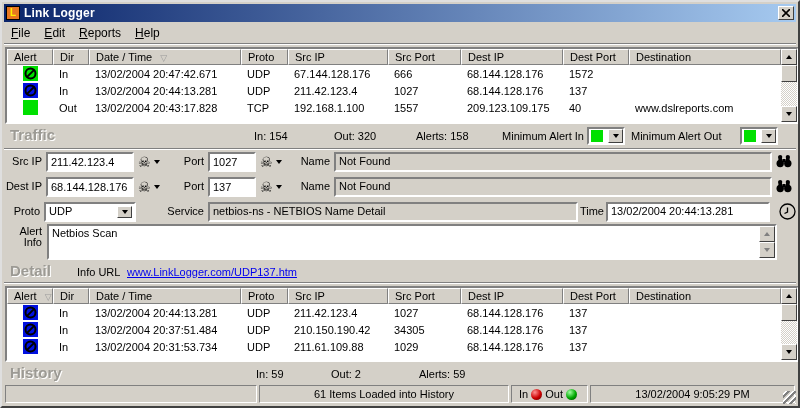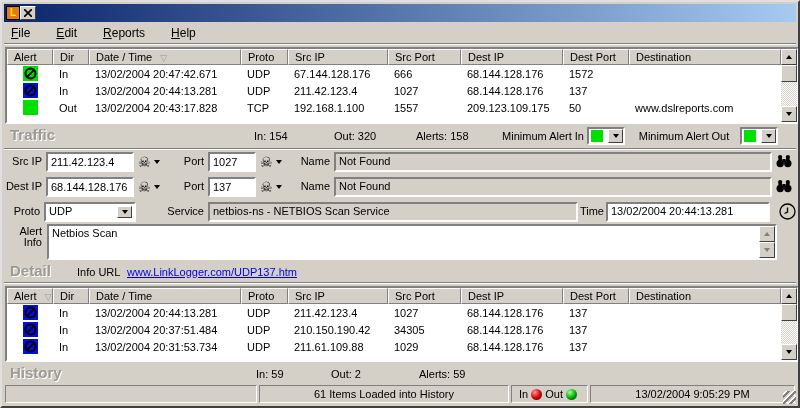--- a/index.html
+++ b/index.html
@@ -9,21 +9,21 @@
   
   .titlebar{position:absolute;top:2px;left:2px;right:2px;height:18px;
     background:linear-gradient(90deg,var(--titlebar_left),var(--titlebar_right));
     display:flex;align-items:center;padding:0 2px;}
   .app-icon{width:14px;height:14px;background:var(--logo_orange);border:1px solid #000;
     color:#FFF000;font-weight:bold;font-size:10px;line-height:12px;text-align:center;flex:0 0 auto;}
   .title-text{color:#fff;font-weight:bold;font-size:12px;margin-left:4px;flex:1;letter-spacing:.2px;}
   .close-btn{width:16px;height:14px;background:#D4D0C8;border:1px solid;border-color:#fff #404040 #404040 #fff;
     display:flex;align-items:center;justify-content:center;}
   
-  .menubar{position:absolute;top:22px;left:2px;right:2px;height:18px;display:flex;align-items:center;font-size:12px;gap:12px;}
+  .menubar{position:absolute;top:22px;left:2px;right:2px;height:18px;display:flex;align-items:center;font-size:12px;}
   .menu-item{padding:1px 7px;}
   .bar-label{color:#9C9A94;font-weight:bold;font-size:15px;text-shadow:1px 1px 0 #fff;}
   .stat{position:absolute;font-size:11px;color:#000;top:5px;}
   .divider{position:absolute;left:2px;right:2px;height:2px;border-top:1px solid #808080;border-bottom:1px solid #fff;}
   
   .list{position:absolute;left:3px;width:794px;background:#fff;
     border:2px solid;border-color:#808080 #fff #fff #808080;overflow:hidden;}
   .loglist{border-collapse:separate;border-spacing:0;table-layout:fixed;width:774px;font-size:11px;}
   .loglist th{height:16px;background:#D4D0C8;border:1px solid;border-color:#fff #808080 #808080 #fff;
     font-weight:normal;text-align:left;padding:0 0 0 6px;white-space:nowrap;overflow:hidden;}
@@ -67,20 +67,21 @@
   .grip{position:absolute;right:0;bottom:0;width:13px;height:13px;
     background:repeating-linear-gradient(135deg,transparent 0 2px,#fff 2px 3px,#808080 3px 5px);}
 </style>
 </head>
 <body>
 
 <div class="window">
 
   <div class="titlebar">
     <div class="app-icon">L</div>
+    <div class="title-text">Link Logger</div>
     <div class="close-btn">
       <svg width="8" height="8" viewBox="0 0 8 8">
           <path d="M0 0 L8 8 M8 0 L0 8" stroke="#000" stroke-width="1.6"></path>
         </svg>
     </div>
   </div>
 
   <div class="menubar">
       <span class="menu-item"><u>F</u>ile</span>
       <span class="menu-item"><u>E</u>dit</span>
@@ -145,21 +146,21 @@
             <td></td>
           </tr>
           <tr>
             <td class="alert-cell"><span class="alert-icon" style="background: var(--alert_green);"></span></td>
             <td>Out</td>
             <td>13/02/2004 20:43:17.828</td>
             <td>TCP</td>
             <td>192.168.1.100</td>
             <td>1557</td>
             <td>209.123.109.175</td>
-            <td>50</td>
+            <td>40</td>
             <td>www.dslreports.com</td>
           </tr>
         </tbody>
     </table>
     <div class="vscroll">
       <div class="sb-btn" style="top:0">
           <div class="tri-up"></div>
         </div>
       <div class="sb-thumb" style="top:16px;height:17px"></div>
       <div class="sb-btn" style="bottom:0">
@@ -173,21 +174,21 @@
     <span class="stat" style="left:250px">In: 154</span>
     <span class="stat" style="left:330px">Out: 320</span>
     <span class="stat" style="left:412px">Alerts: 158</span>
     <span class="stat" style="left:481px;width:99px;text-align:right">Minimum Alert In</span>
     <div class="mini-combo" style="left:583px">
       <div class="mini-swatch"></div>
       <div class="combo-arrow" style="top:0;bottom:0;right:0">
           <div class="tri-down"></div>
         </div>
     </div>
-    <span class="stat" style="left:627px;width:106px;text-align:center">Minimum Alert Out</span>
+    <span class="stat" style="left:627px;width:106px;text-align:left">Minimum Alert Out</span>
     <div class="mini-combo" style="left:736px">
       <div class="mini-swatch"></div>
       <div class="combo-arrow" style="top:0;bottom:0;right:0">
           <div class="tri-down"></div>
         </div>
     </div>
   </div>
   <div class="divider" style="top:146px"></div>
 
   <span class="flabel" style="left:0;width:40px;top:153px">Src IP</span>
@@ -243,21 +244,21 @@
   </div>
 
   <span class="flabel" style="left:0;width:38px;top:203px">Proto</span>
   <div class="field" style="left:42px;top:200px;width:92px">
     <span>UDP</span>
     <div class="combo-arrow">
         <div class="tri-down"></div>
       </div>
   </div>
   <span class="flabel" style="left:140px;width:62px;top:203px">Service</span>
-  <div class="field ro" style="left:206px;top:200px;width:370px">netbios-ns - NETBIOS Scan Service</div>
+  <div class="field ro" style="left:206px;top:200px;width:370px">netbios-ns - NETBIOS Name Detail</div>
   <span class="flabel" style="left:576px;width:26px;top:203px">Time</span>
   <div class="field" style="left:604px;top:200px;width:164px">13/02/2004 20:44:13.281</div>
   <div class="icon-btn" style="left:777px;top:201px">
     <svg width="17" height="17" viewBox="0 0 17 17">
         <circle cx="8.5" cy="8.5" r="7.5" fill="#D4D0C8" stroke="#000" stroke-width="1.3"></circle>
         <path d="M8.5 4.5 L8.5 9 L5.5 10.5" stroke="#000" stroke-width="1.3" fill="none"></path>
       </svg>
   </div>
 
   <span class="flabel" style="left:8px;width:32px;top:224px;line-height:11px">

